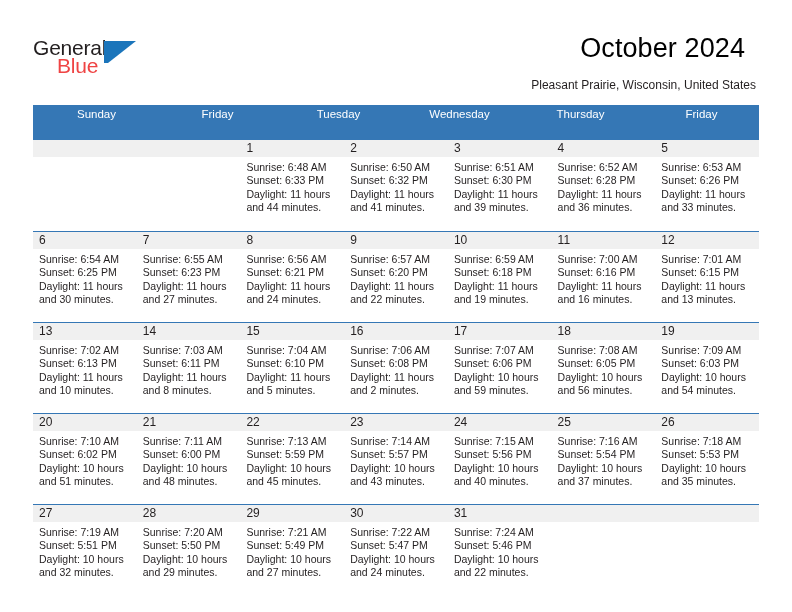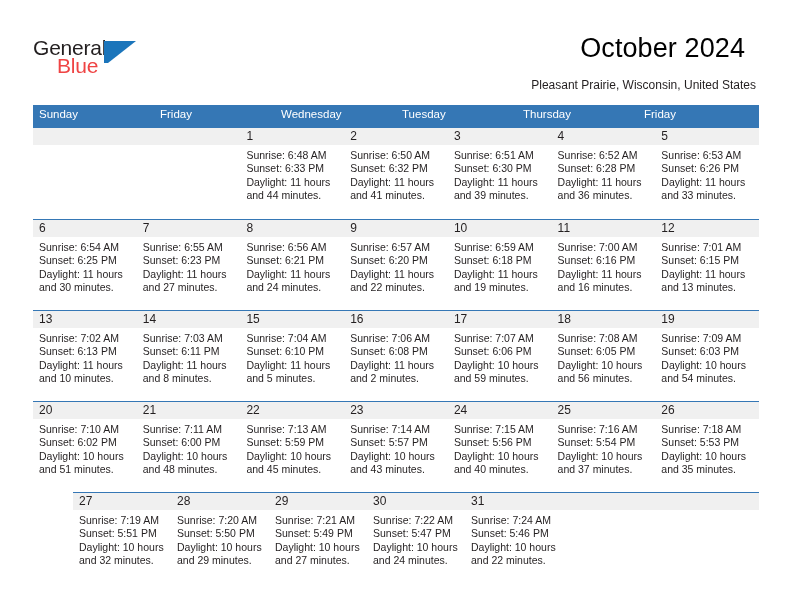--- a/index.html
+++ b/index.html
@@ -106,21 +106,22 @@
   .calendar {
     position: absolute;
     left: 33px;
     top: 105px;
     width: 726px;
   }
 
   .weekday-row {
     display: flex;
     background: #3577b5;
-    height: 23px;
+    height: 35px;
+    text-align: center;
   }
   .weekday-cell {
     flex: 1 1 0;
     color: #ffffff;
     font-size: 11.5px;
     line-height: 19px;
     padding-left: 6px;
     white-space: nowrap;
     overflow: hidden;
   }
@@ -128,21 +129,20 @@
   .week-row {
     display: flex;
     border-top: 1.5px solid #3577b5;
     height: 91px;
   }
   .week-row.first {
     border-top: none;
   }
   .week-row.last {
     border-bottom: none;
-    margin-left: 40px;
   }
 
   .day-cell {
     flex: 1 1 0;
     position: relative;
     padding: 0;
     overflow: hidden;
   }
 
   .day-number-band {
@@ -184,22 +184,22 @@
     </div>
 
     <div class="title">October 2024</div>
     <div class="subtitle">Pleasant Prairie, Wisconsin, United States</div>
   </div>
 
   <div class="calendar">
     <div class="weekday-row" id="weekday-row">
         <div class="weekday-cell">Sunday</div>
         <div class="weekday-cell">Friday</div>
+        <div class="weekday-cell">Tuesday</div>
         <div class="weekday-cell">Wednesday</div>
-        <div class="weekday-cell">Tuesday</div>
         <div class="weekday-cell">Thursday</div>
         <div class="weekday-cell">Friday</div>
       </div>
     <div id="weeks-container">
         <div class="week-row first">
           <div class="day-cell empty">
             <div class="day-number-band"></div>
           </div>
           <div class="day-cell empty">
             <div class="day-number-band"></div>

